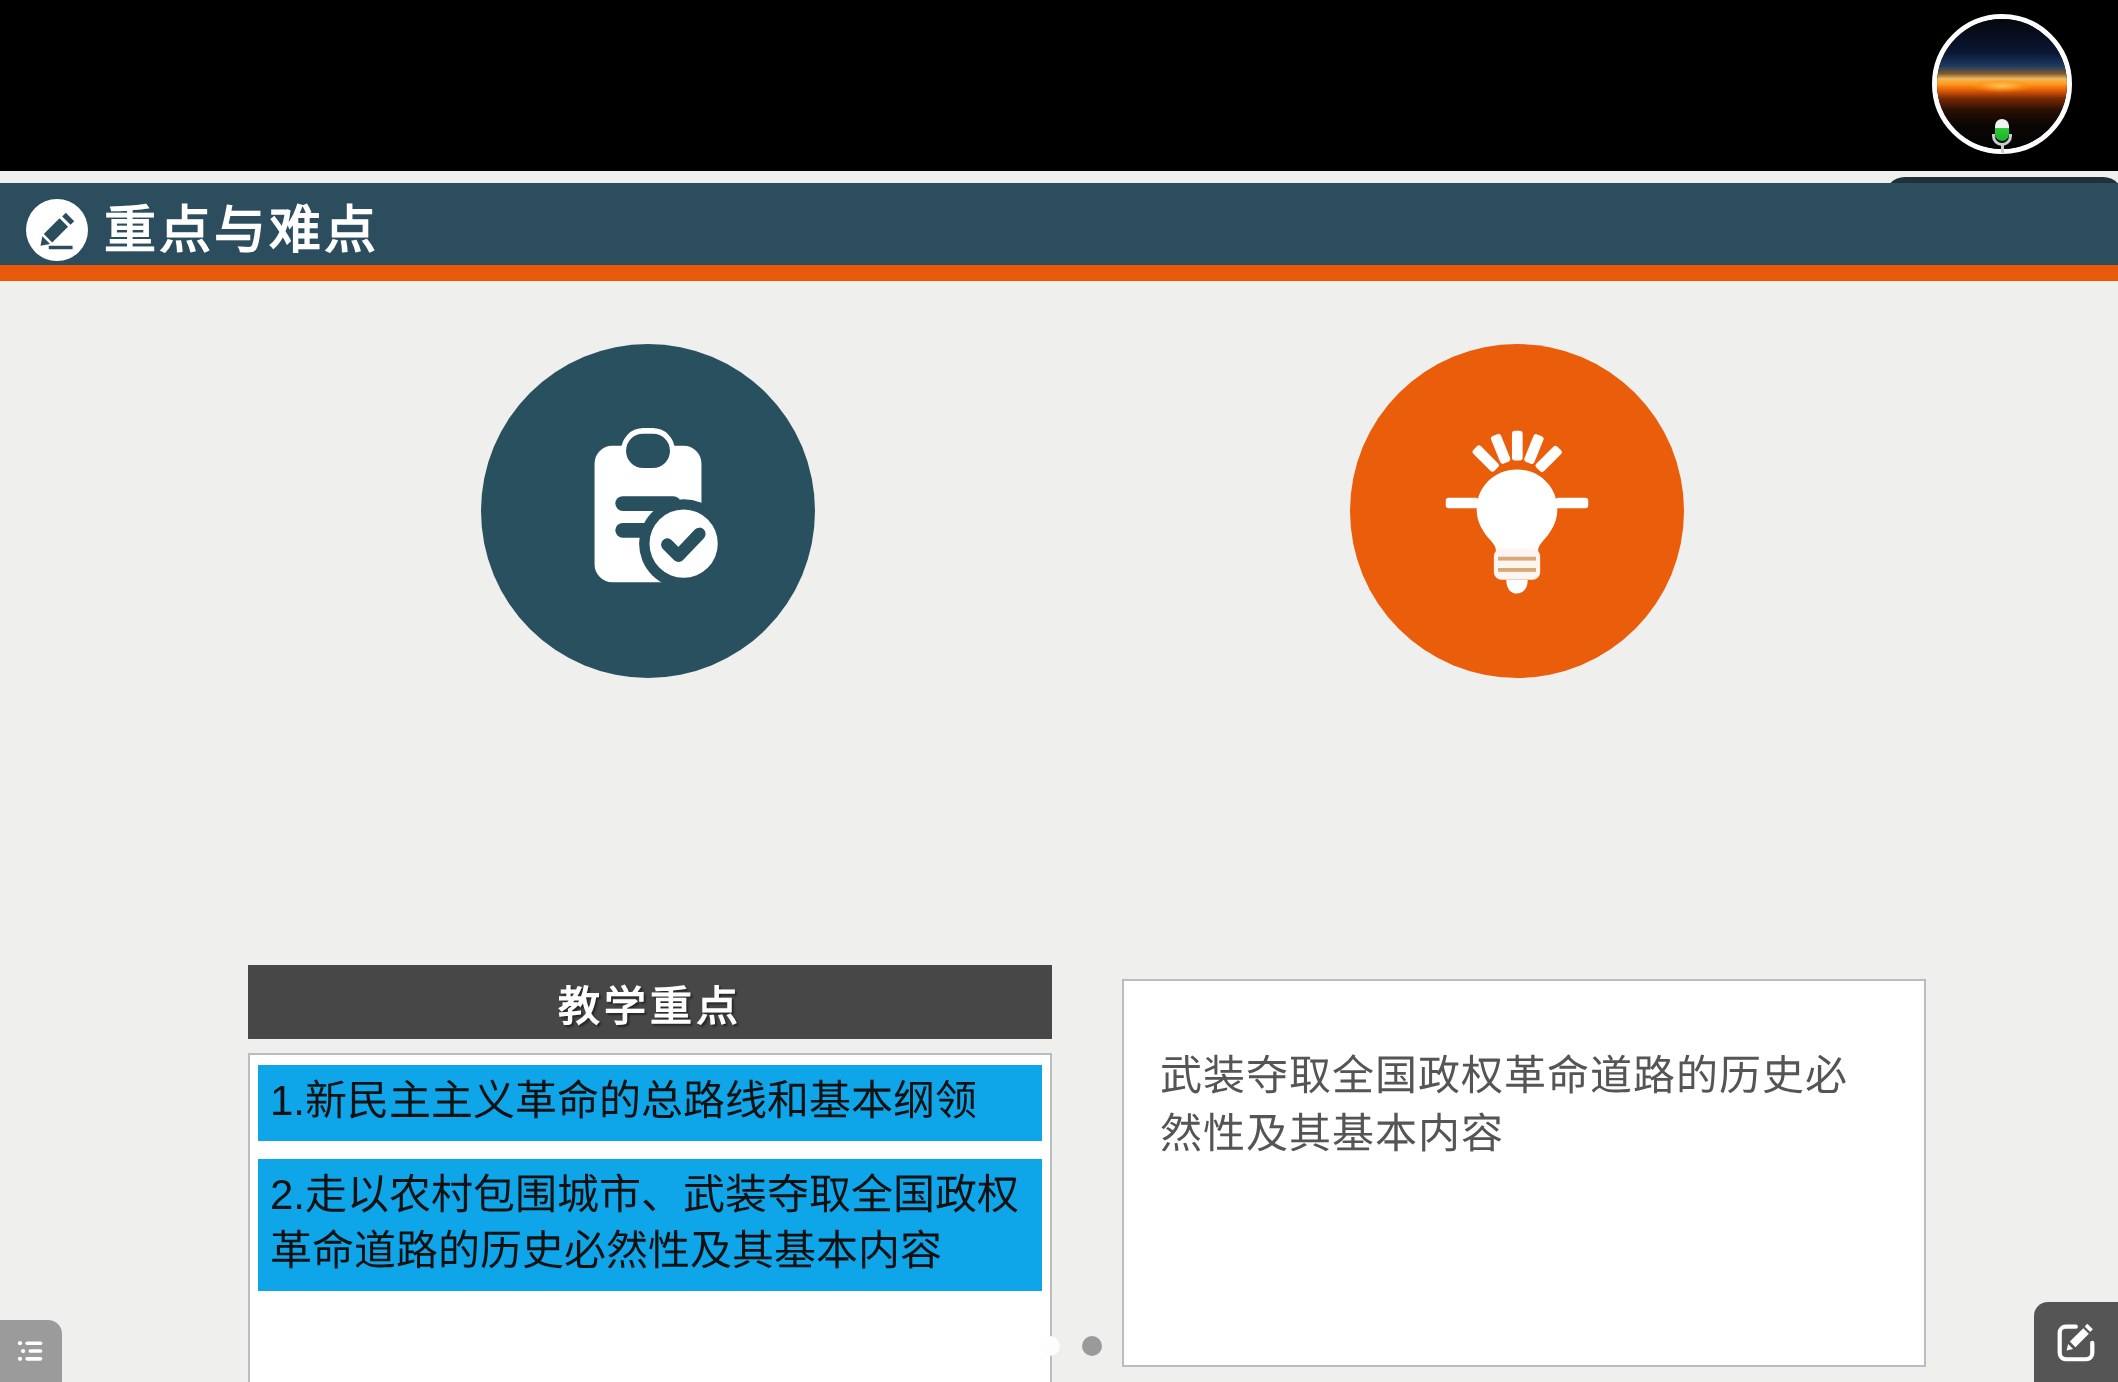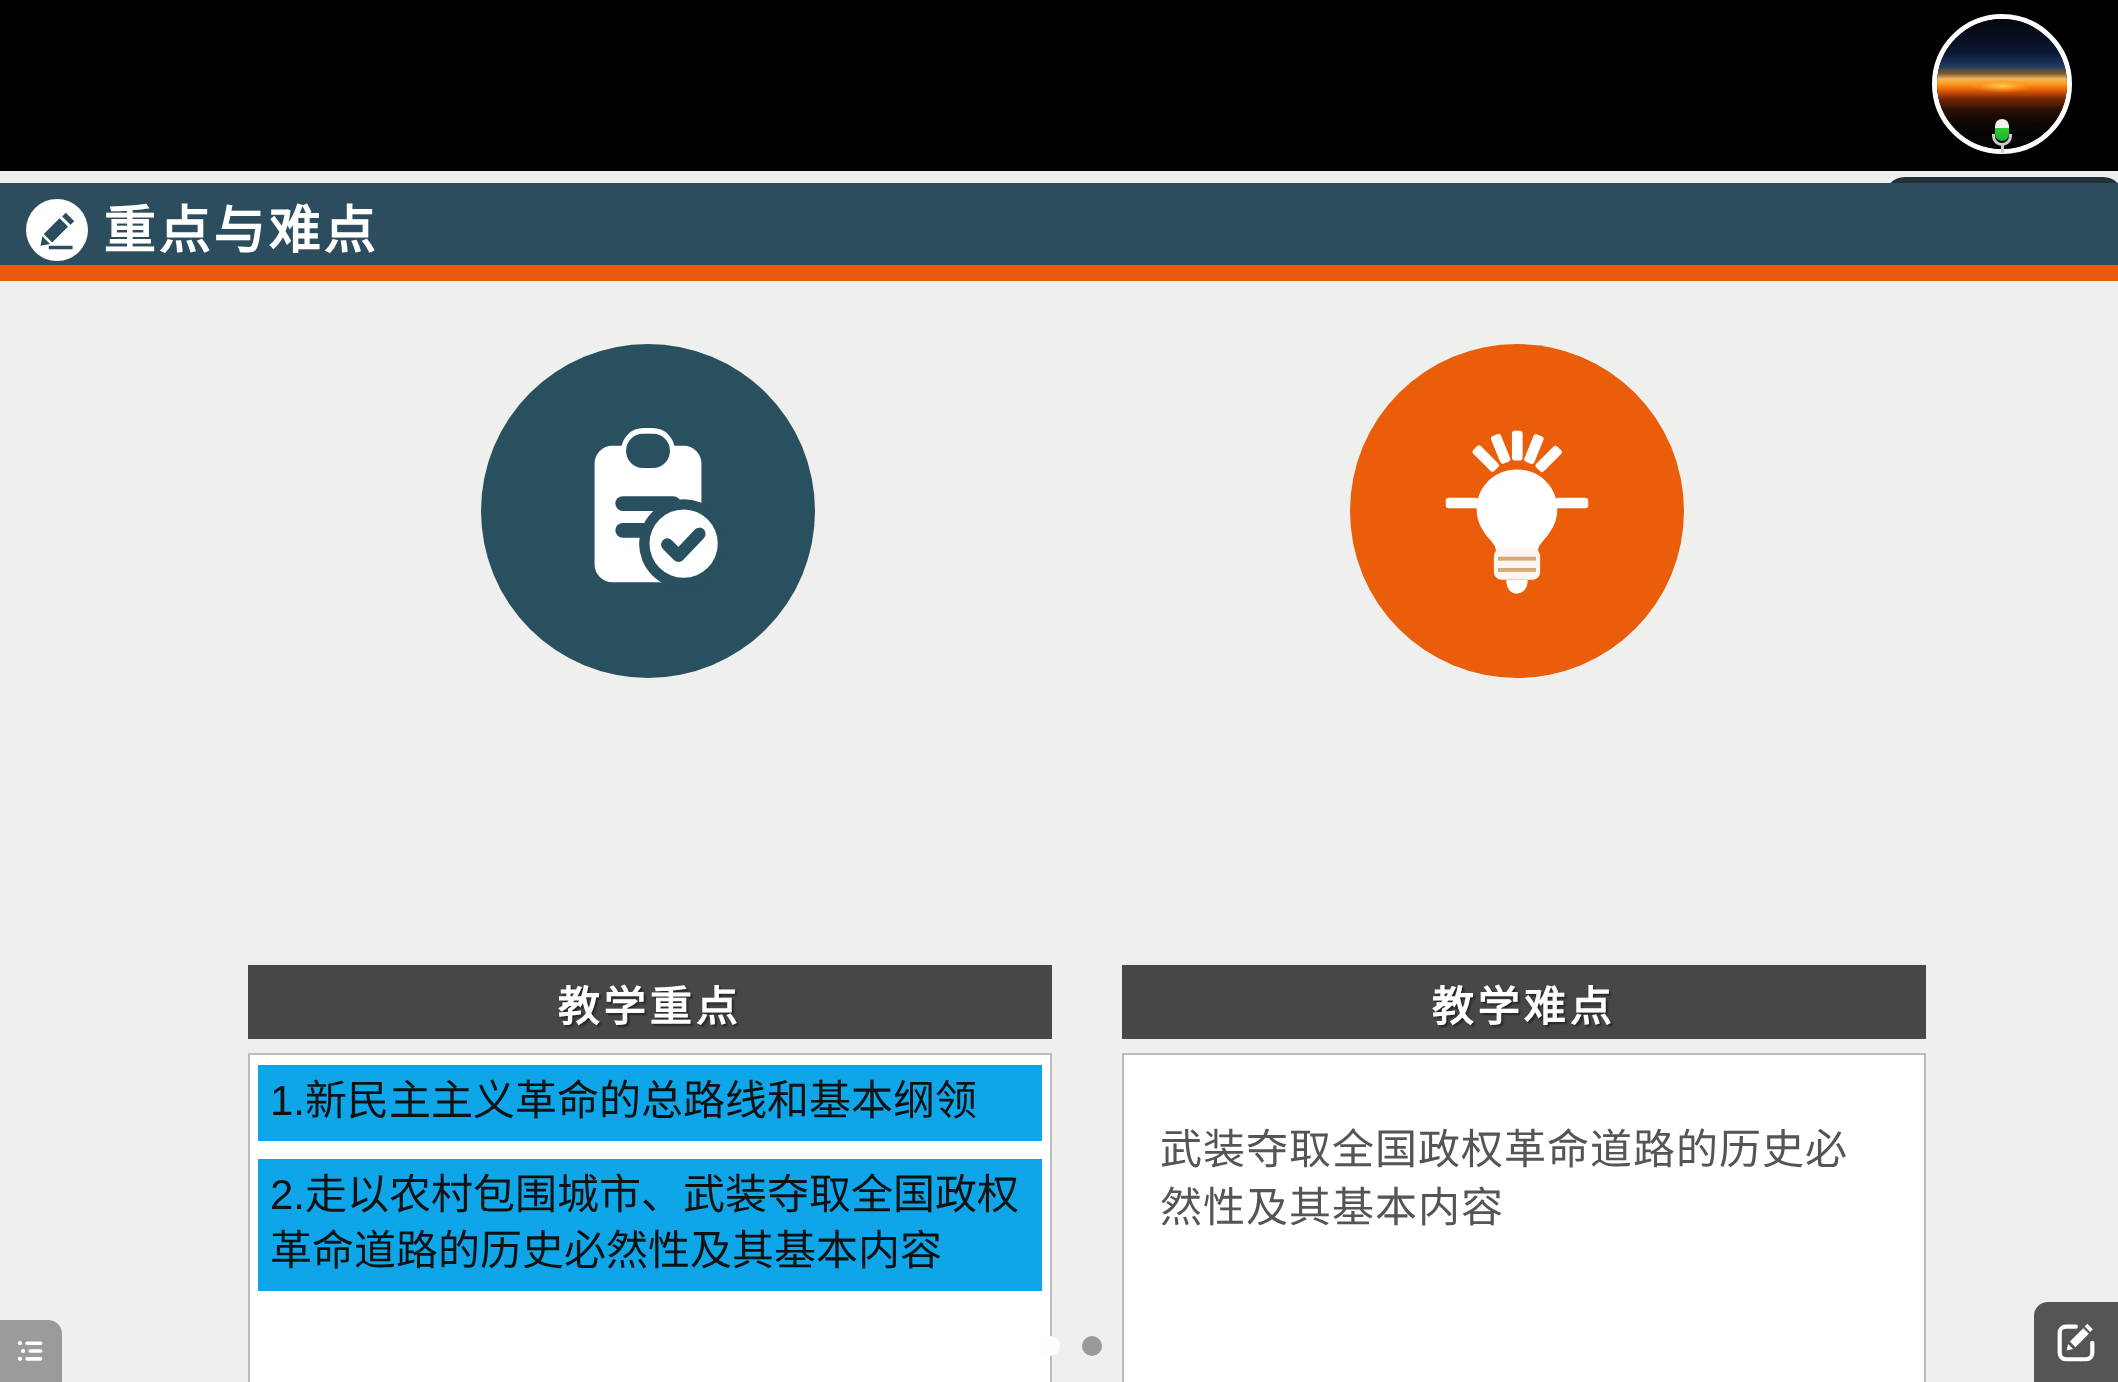--- a/index.html
+++ b/index.html
@@ -384,21 +384,20 @@
         <div class="hl">
           <div class="item-text">1.新民主主义革命的总路线和基本纲领</div>
         </div>
         <div class="hl">
           <div class="item-text">2.走以农村包围城市、武装夺取全国政权革命道路的历史必然性及其基本内容</div>
         </div>
       </div>
     </div>
 
     <div class="card right">
-      <div class="card-title">教学难点</div>
       <div class="card-body plain-body">
         <div class="plain-text">武装夺取全国政权革命道路的历史必然性及其基本内容</div>
       </div>
     </div>
 
   </div>
 
 
   <div class="dots">
     <span class="dot inactive"></span>

